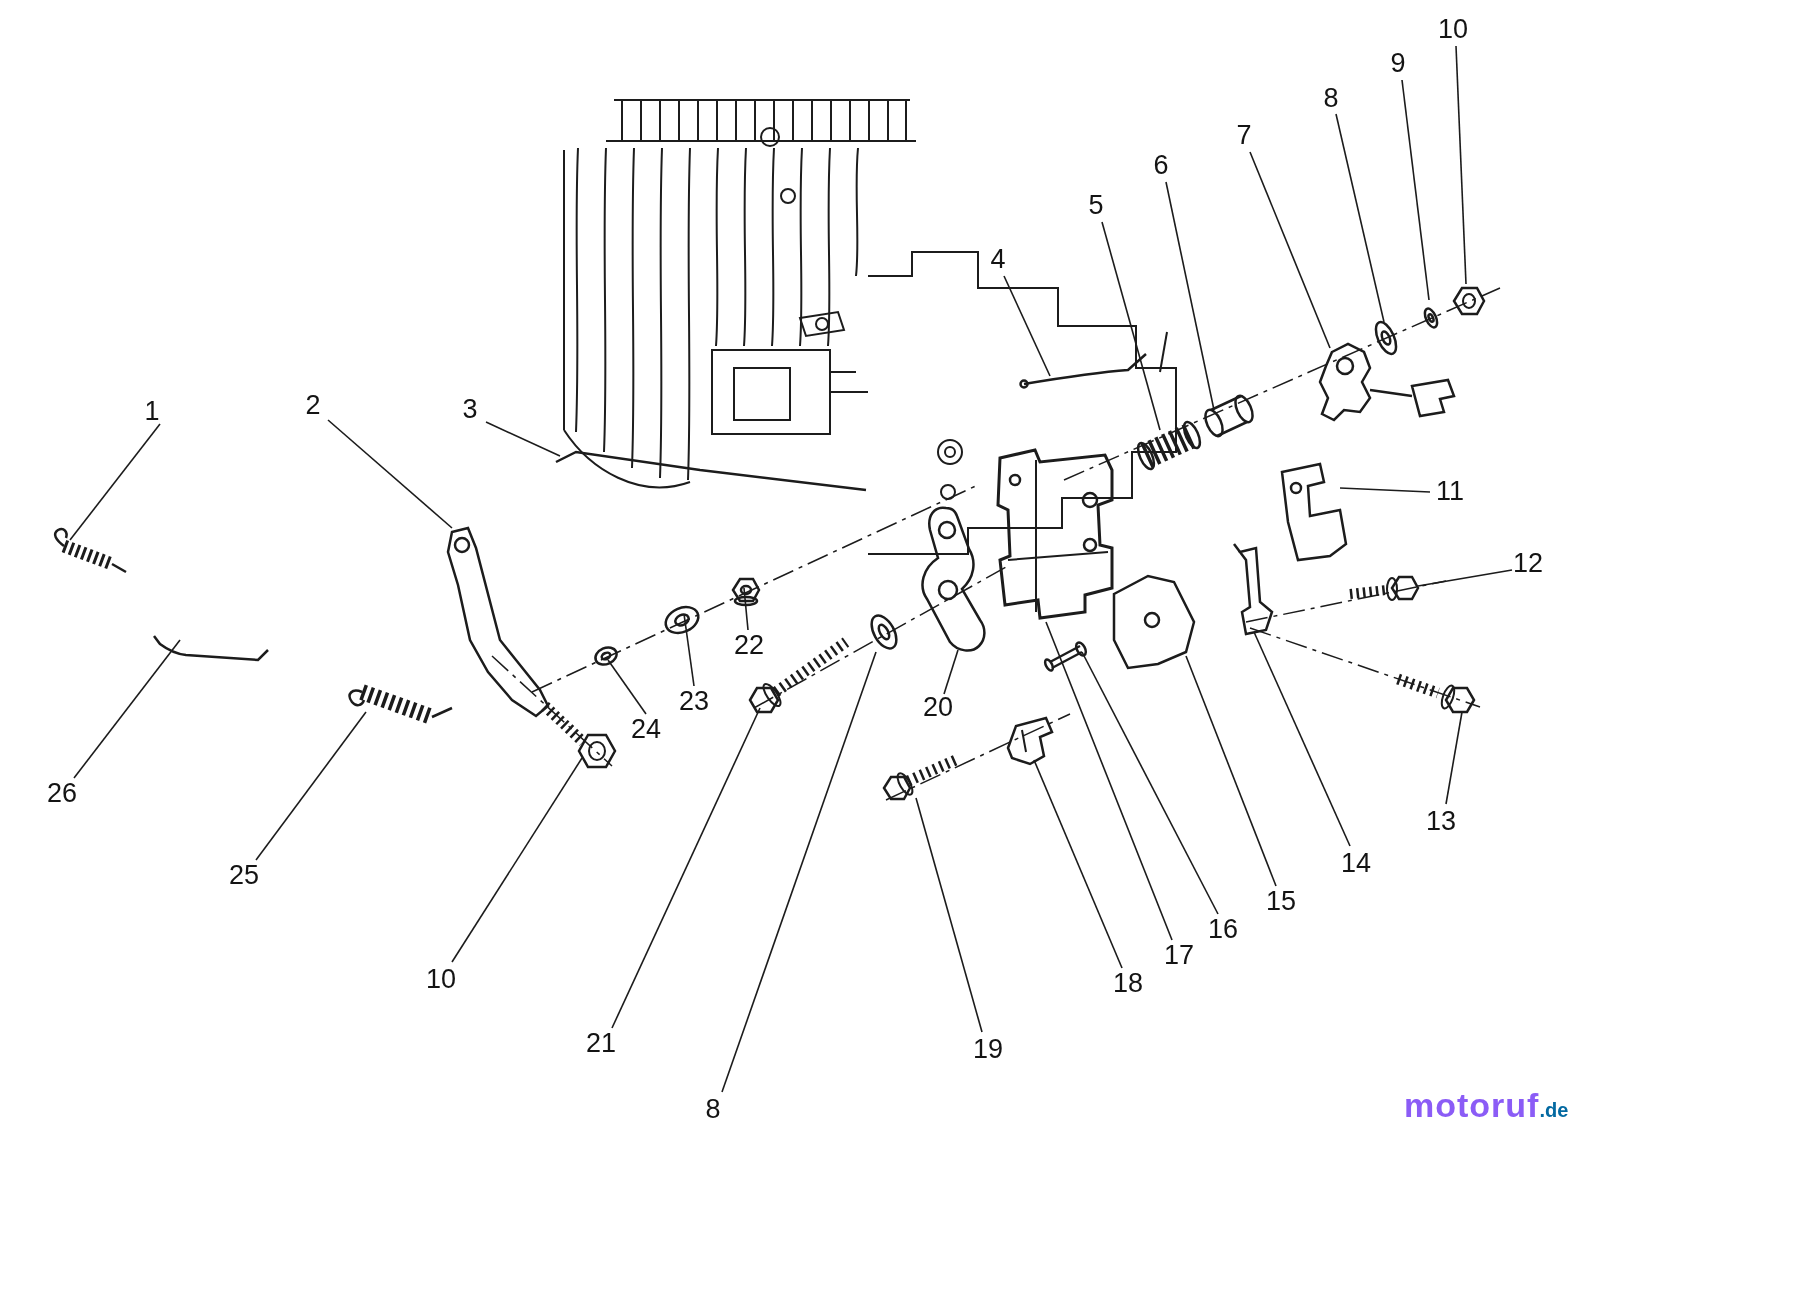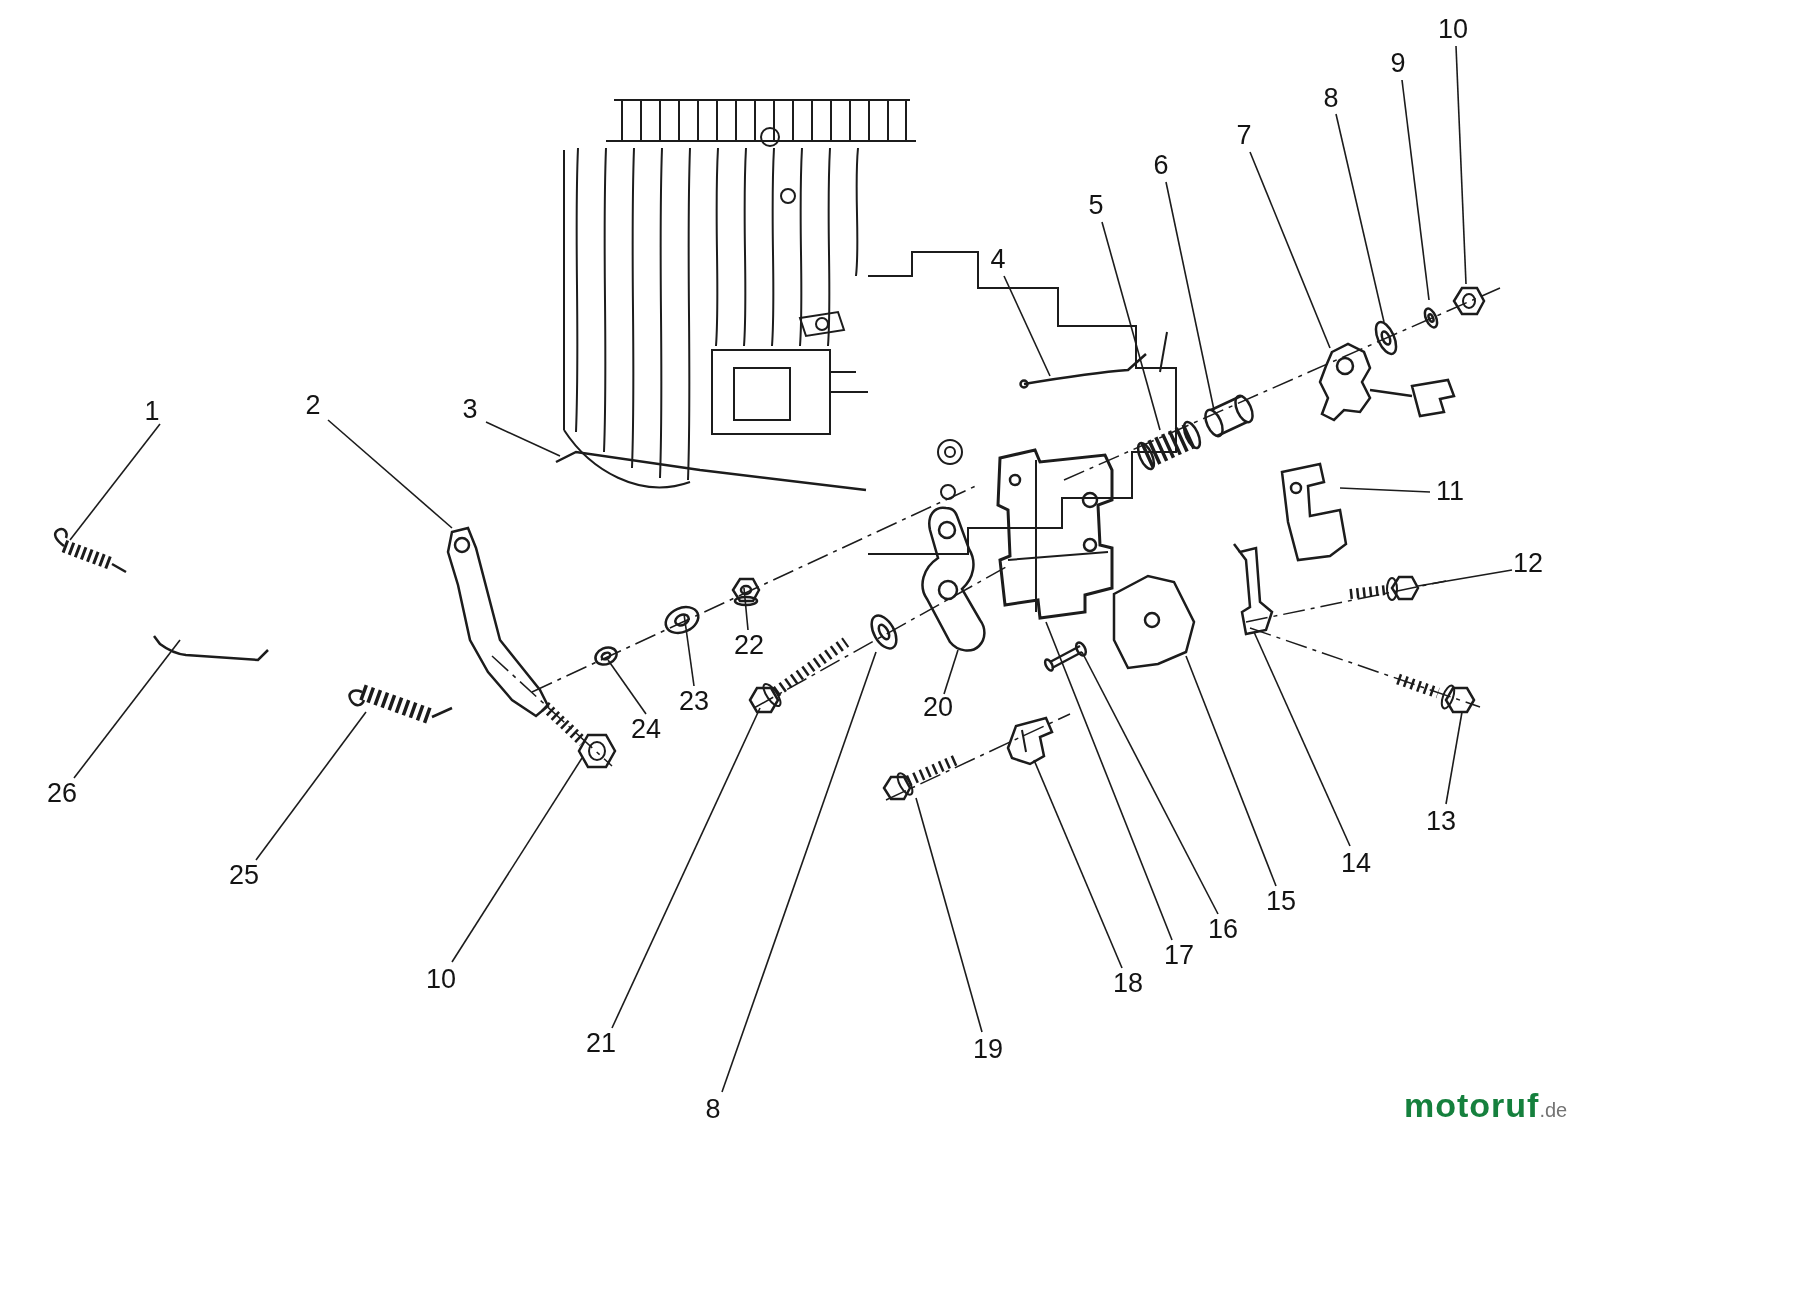--- a/index.html
+++ b/index.html
@@ -1,22 +1,22 @@
 <!DOCTYPE html>
 <html><head>
 <meta charset="utf-8">
 <style>
   html,body{margin:0;padding:0;background:#ffffff;}
   .canvas{position:relative;width:1800px;height:1297px;background:#ffffff;overflow:hidden;
           font-family:"Liberation Sans", sans-serif;}
   svg{position:absolute;left:0;top:0;}
   svg text{font-family:"Liberation Sans", sans-serif;font-size:27px;fill:#141414;}
   .watermark{position:absolute;left:1404px;top:1086px;white-space:nowrap;}
-  .wm-brand{font-size:34px;font-weight:bold;color:#15803d;letter-spacing:1px;}
-  .wm-domain{font-size:20px;color:#737373;font-weight:normal;}
+  .wm-brand{font-size:34px;font-weight:bold;color:#8b5cf6;letter-spacing:1px;}
+  .wm-domain{font-size:20px;color:#0369a1;font-weight:bold;}
 </style>
 </head>
 <body>
 
 <div class="canvas">
 <svg width="1800" height="1297" viewBox="0 0 1800 1297">
 
   <g stroke="#1c1c1c" fill="none" stroke-width="2">
 
     <line x1="614" y1="100" x2="910" y2="100"></line>

